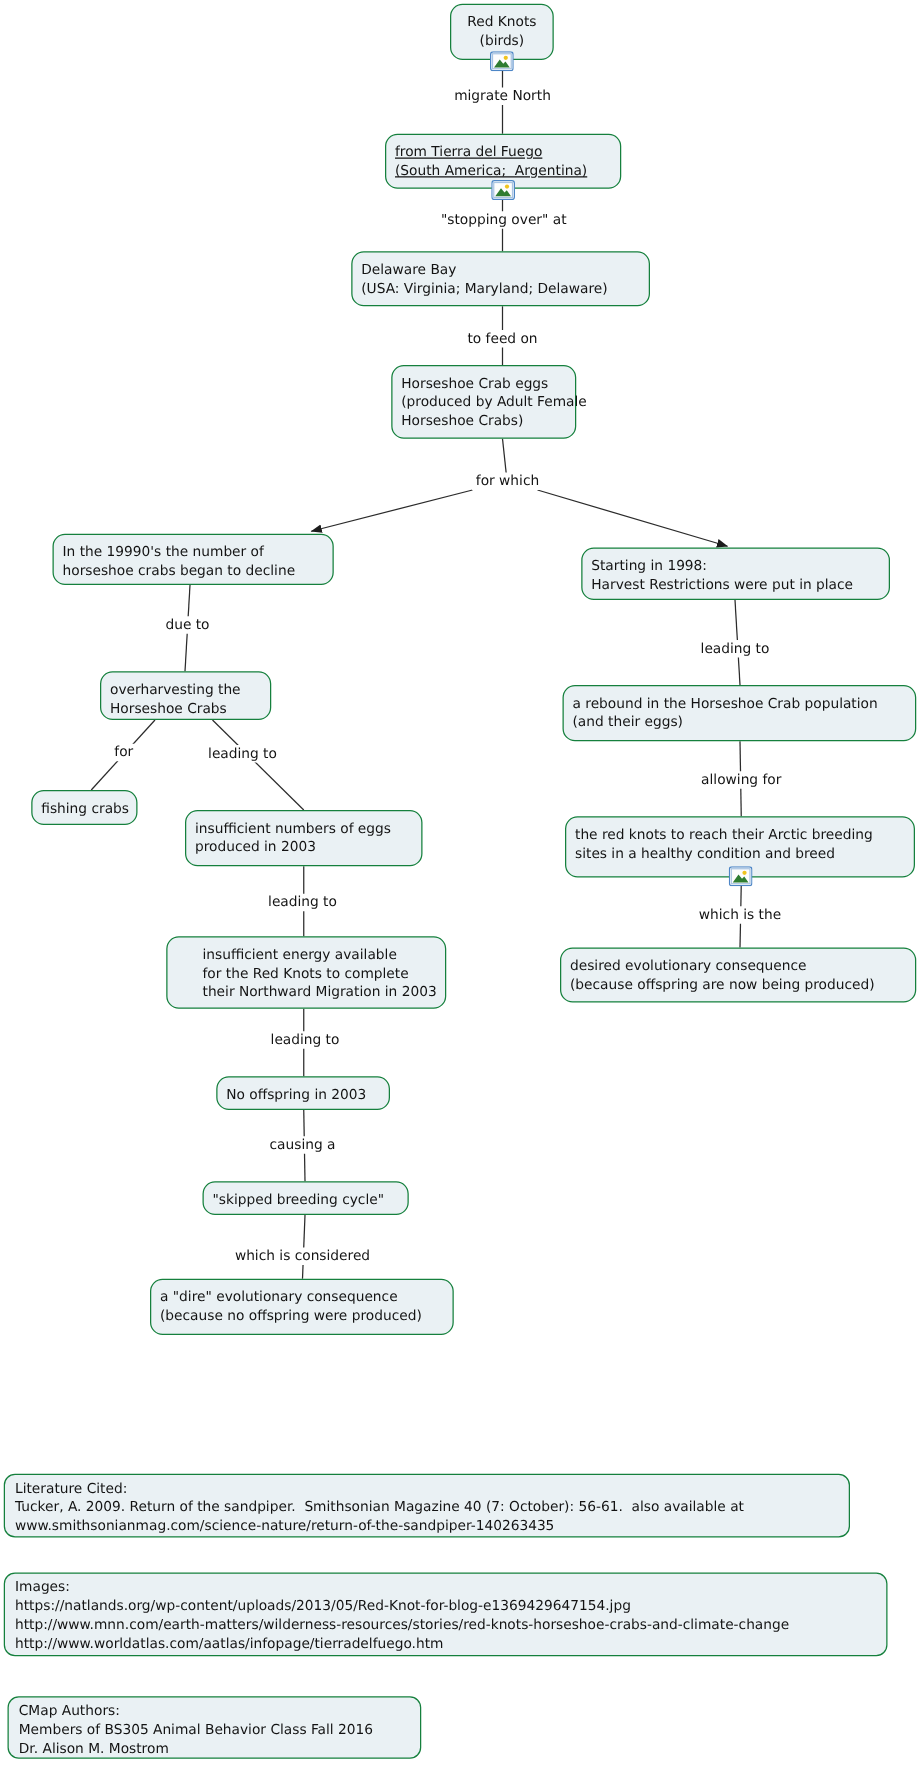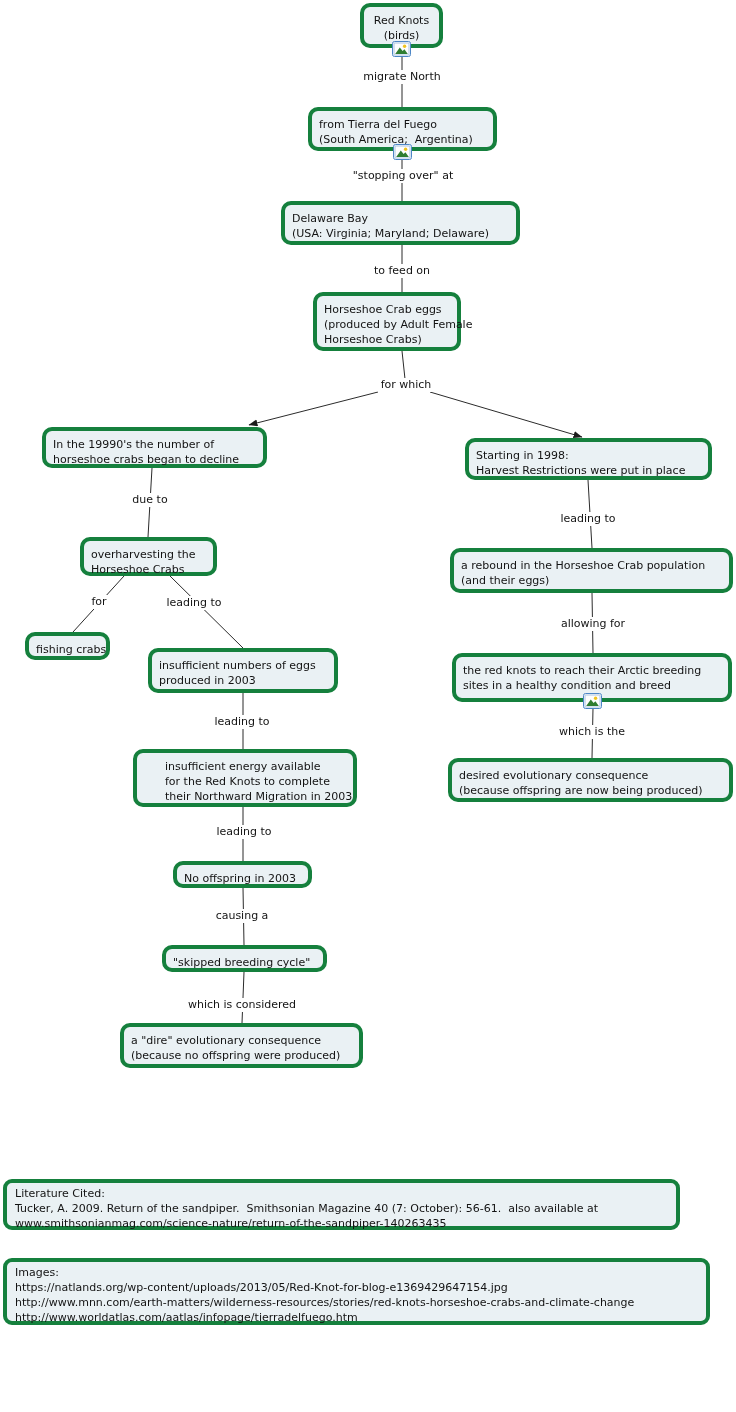--- a/index.html
+++ b/index.html
@@ -3,21 +3,21 @@
 <meta charset="utf-8">
 <style>
   html,body{margin:0;padding:0;background:#ffffff;}
   #canvas{
     position:relative;width:736px;height:1412px;background:#ffffff;overflow:hidden;
     font-family:"DejaVu Sans","Liberation Sans",sans-serif;
   }
   #edges-layer{position:absolute;left:0;top:0;width:736px;height:1412px;z-index:1;}
   .node{
     position:absolute;z-index:2;box-sizing:border-box;
-    background:#eaf1f4;border:4px solid #15803d;border-radius:10px;
+    background:#eaf1f4;border:1px solid #15803d;border-radius:10px;
     padding:6px 7px;font-size:11px;line-height:15px;color:#131313;
     white-space:pre;overflow:visible;
   }
   .node.center{text-align:center;}
   .node.footer{padding:3px 8px;border-radius:9px;}
   .link-label{
     position:absolute;z-index:2;transform:translate(-50%,-50%);
     background:#ffffff;padding:0 3px;font-size:11px;line-height:14px;
     color:#131313;white-space:nowrap;
   }
@@ -53,21 +53,21 @@
       <line x1="593" y1="708" x2="592" y2="758" stroke="#2b2b2b" stroke-width="1"></line>
     </svg>
 <div class="node center" style="left: 360px; top: 3px; width: 83px; height: 45px;">Red Knots
 (birds)</div>
     <div class="img-icon" style="left: 392px; top: 41px;"><svg width="19" height="16" viewBox="0 0 19 16" xmlns="http://www.w3.org/2000/svg">
         <rect x="0.5" y="0.5" width="18" height="15" rx="2" fill="#ffffff" stroke="#4d86c6"></rect>
         <rect x="2" y="2" width="15" height="12" fill="#fdfdfd" stroke="#a9c4e2" stroke-width="1"></rect>
         <circle cx="12.6" cy="5.2" r="1.7" fill="#f0c420"></circle>
         <path d="M3.2 13 L7.8 6.6 L10.6 10 L12.4 8.2 L15.8 13 Z" fill="#2f7d31"></path>
       </svg></div>
-    <div class="node" style="left: 308px; top: 107px; width: 189px; height: 44px;">from Tierra del Fuego
+    <div class="node" style="left: 308px; top: 107px; width: 189px; height: 44px; text-decoration: underline;">from Tierra del Fuego
 (South America;  Argentina)</div>
     <div class="img-icon" style="left: 393px; top: 144px;"><svg width="19" height="16" viewBox="0 0 19 16" xmlns="http://www.w3.org/2000/svg">
         <rect x="0.5" y="0.5" width="18" height="15" rx="2" fill="#ffffff" stroke="#4d86c6"></rect>
         <rect x="2" y="2" width="15" height="12" fill="#fdfdfd" stroke="#a9c4e2" stroke-width="1"></rect>
         <circle cx="12.6" cy="5.2" r="1.7" fill="#f0c420"></circle>
         <path d="M3.2 13 L7.8 6.6 L10.6 10 L12.4 8.2 L15.8 13 Z" fill="#2f7d31"></path>
       </svg></div>
     <div class="node" style="left: 281px; top: 201px; width: 239px; height: 44px;">Delaware Bay
 (USA: Virginia; Maryland; Delaware)</div>
     <div class="node" style="left: 313px; top: 292px; width: 148px; height: 59px;">Horseshoe Crab eggs
@@ -101,20 +101,23 @@
       </svg></div>
     <div class="node" style="left: 448px; top: 758px; width: 285px; height: 44px;">desired evolutionary consequence
 (because offspring are now being produced)</div>
     <div class="node footer" style="left: 3px; top: 1179px; width: 677px; height: 51px;">Literature Cited:
 Tucker, A. 2009. Return of the sandpiper.  Smithsonian Magazine 40 (7: October): 56-61.  also available at
 www.smithsonianmag.com/science-nature/return-of-the-sandpiper-140263435</div>
     <div class="node footer" style="left: 3px; top: 1258px; width: 707px; height: 67px;">Images:
 https://natlands.org/wp-content/uploads/2013/05/Red-Knot-for-blog-e1369429647154.jpg
 http://www.mnn.com/earth-matters/wilderness-resources/stories/red-knots-horseshoe-crabs-and-climate-change
 http://www.worldatlas.com/aatlas/infopage/tierradelfuego.htm</div>
+    <div class="node footer" style="left: 6px; top: 1357px; width: 331px; height: 50px;">CMap Authors:
+Members of BS305 Animal Behavior Class Fall 2016
+Dr. Alison M. Mostrom</div>
     <span class="link-label" style="left: 402px; top: 77px;">migrate North</span>
     <span class="link-label" style="left: 403px; top: 176px;">"stopping over" at</span>
     <span class="link-label" style="left: 402px; top: 271px;">to feed on</span>
     <span class="link-label" style="left: 406px; top: 385px;">for which</span>
     <span class="link-label" style="left: 150px; top: 500px;">due to</span>
     <span class="link-label" style="left: 99px; top: 602px;">for</span>
     <span class="link-label" style="left: 194px; top: 603px;">leading to</span>
     <span class="link-label" style="left: 242px; top: 722px;">leading to</span>
     <span class="link-label" style="left: 244px; top: 832px;">leading to</span>
     <span class="link-label" style="left: 242px; top: 916px;">causing a</span>

